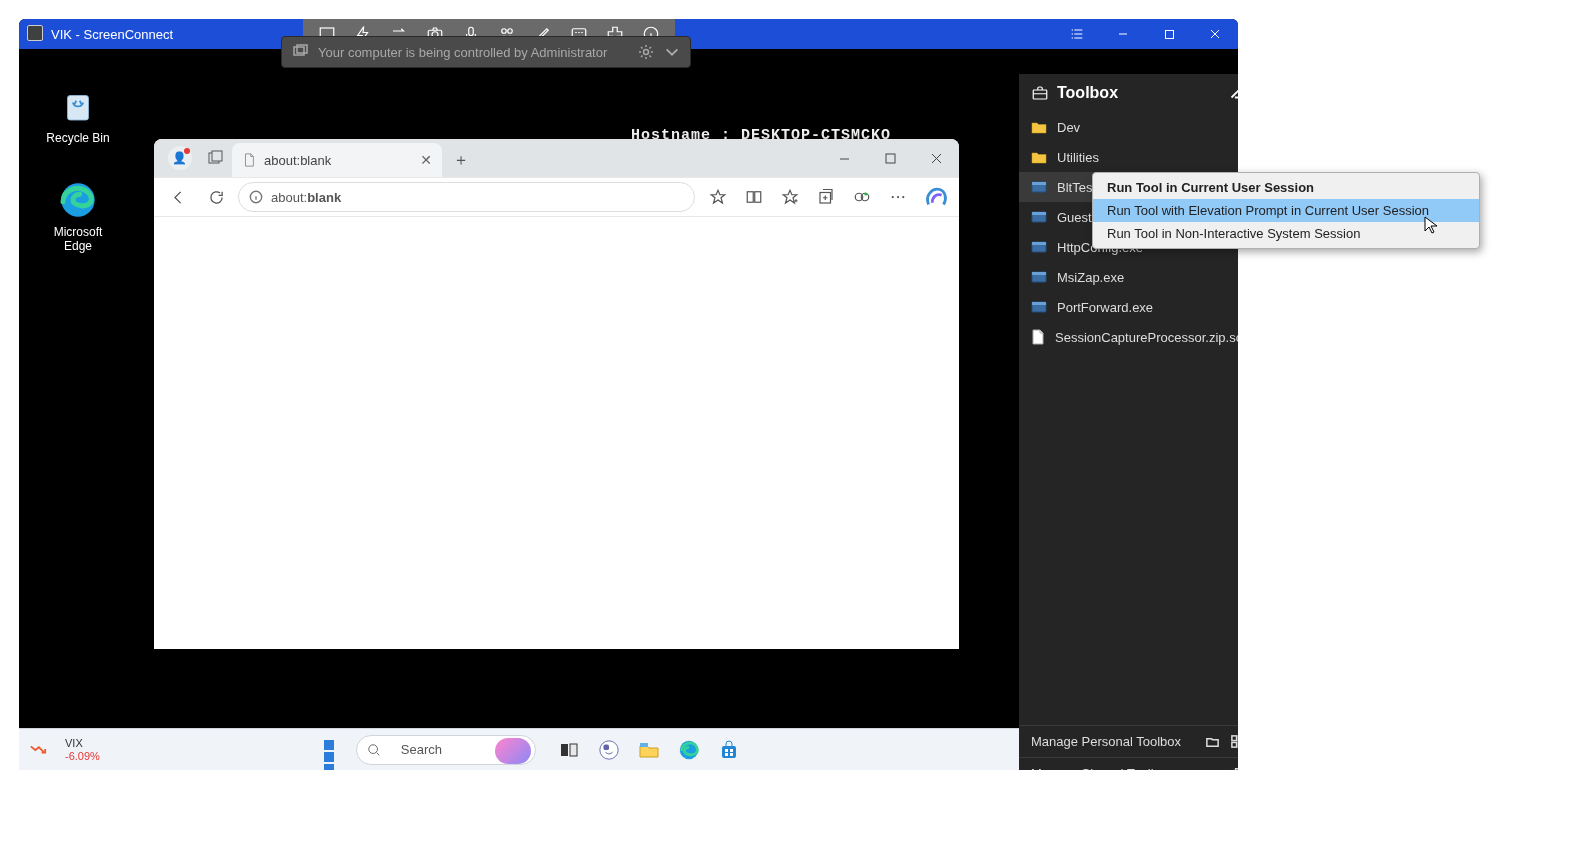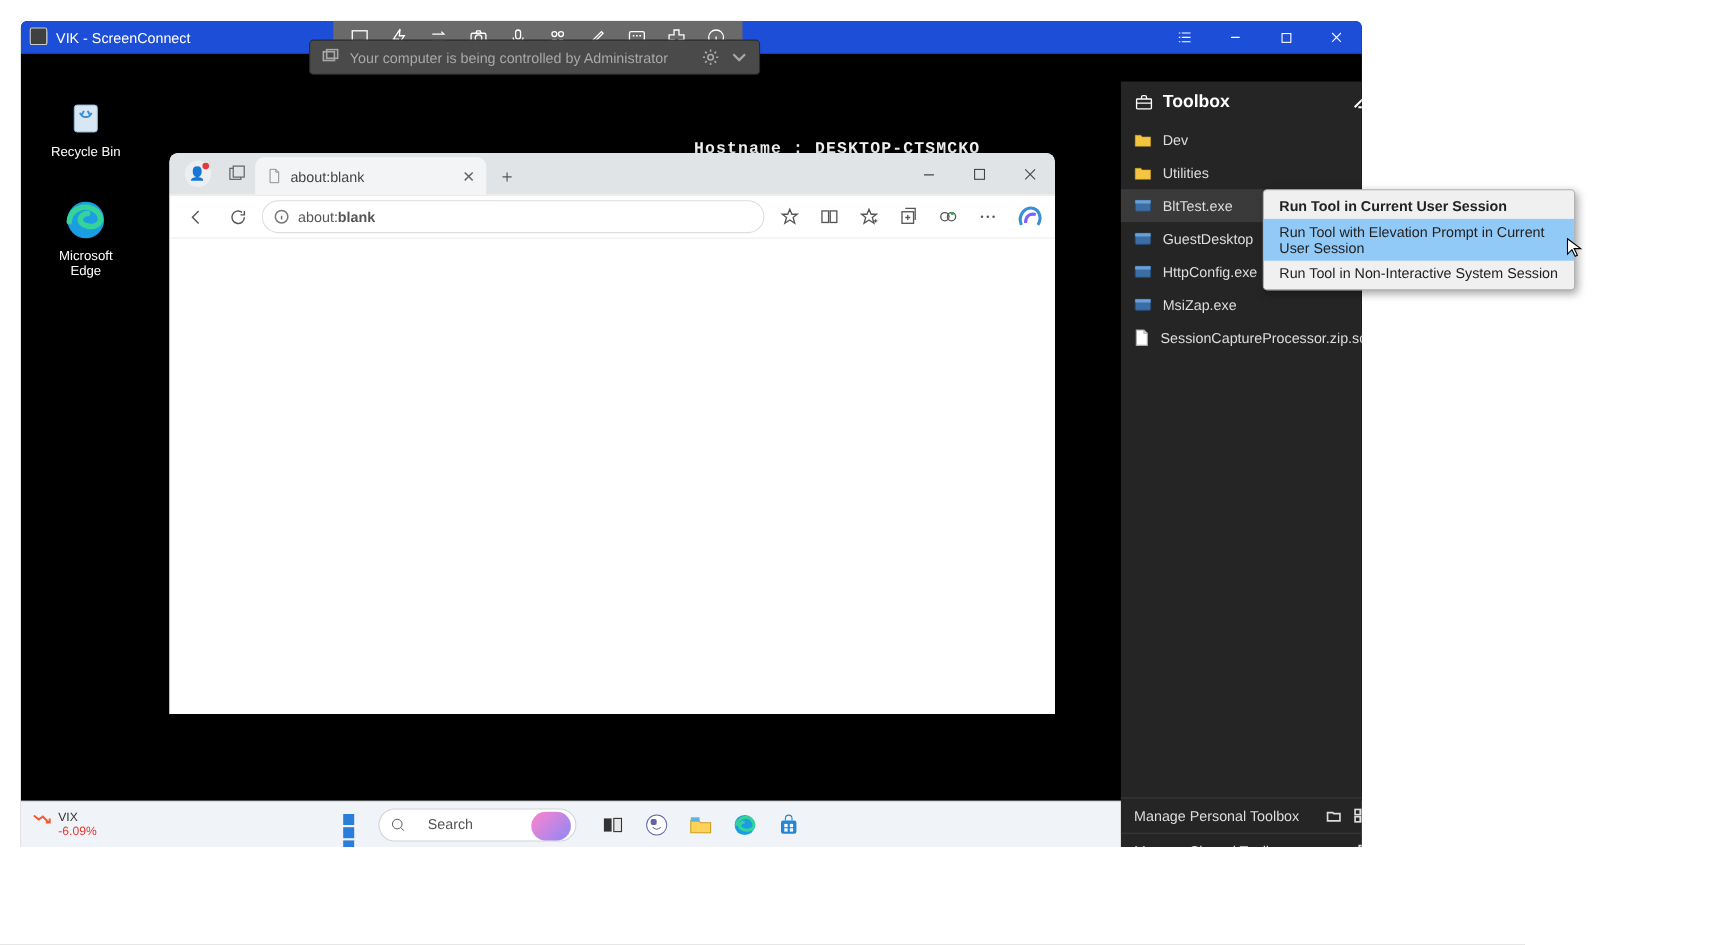--- a/index.html
+++ b/index.html
@@ -44,21 +44,21 @@
   .addr-bar .navbtn svg{width:17px;height:17px;stroke:#555;fill:none;stroke-width:1.8;}
   .url-field { flex:1; height:30px; border:1px solid #ddd; border-radius:16px; display:flex; align-items:center; padding:0 10px; gap:8px; font-size:13px; color:#555;}
   .url-field svg{width:14px;height:14px;stroke:#777;fill:none;stroke-width:1.6;}
   .addr-right{display:flex;align-items:center;gap:2px;}
   .addr-right .rbtn{width:34px;height:32px;display:flex;align-items:center;justify-content:center;}
   .addr-right .rbtn svg{width:18px;height:18px;stroke:#555;fill:none;stroke-width:1.6;}
   .copilot{ width:30px;height:30px; margin-left:4px; display:flex;align-items:center;justify-content:center;}
   .browser-content{flex:1;background:#fff;}
   
   .remote-taskbar { position:absolute; left:0; bottom:0; right:0; height:42px; background:#f0f3f7; border-top:1px solid #d0d5dc; display:flex; align-items:center; padding:0 10px;}
-  .stock { display:flex;align-items:flex-start; gap:6px; font-size:11px;}
+  .stock { display:flex;align-items:center; gap:18px; font-size:11px;}
   .stock .s-icon{width:18px;height:16px;}
   .stock-text{display:flex;flex-direction:column;line-height:1.1;}
   .tb-center{ margin-left:220px; display:flex; align-items:center; gap:8px;}
   .start-btn{width:28px;height:28px;display:flex;flex-wrap:wrap;gap:2px;padding:4px;}
   .start-btn div{width:10px;height:10px;background:#2a7ddb;}
   .search-box{ width:180px;height:30px;border-radius:16px; background:#fff;border:1px solid #d0d5dc;display:flex;align-items:center;padding:0 10px;font-size:13px;color:#555;gap:20px;position:relative;}
   .search-decor{position:absolute;right:4px;top:2px;width:36px;height:26px;border-radius:14px;background:linear-gradient(135deg,#ff6ec4,#7873f5);opacity:.85;}
   .task-icons{display:flex;gap:14px;margin-left:12px;}
   .task-icons div{width:26px;height:26px;display:flex;align-items:center;justify-content:center;}
   .tray{margin-left:auto;display:flex;align-items:center;gap:10px;font-size:11px;color:#333;}
@@ -69,21 +69,21 @@
   .toolbox-header svg{width:18px;height:18px;stroke:#fff;fill:none;stroke-width:1.6;}
   .toolbox-header .collapse{margin-left:auto;}
   .tb-item{height:30px;display:flex;align-items:center;padding:0 12px;font-size:13px;gap:10px;}
   .tb-item.selected{background:#3a3a3a;}
   .tb-item .ficon{width:16px;height:16px;display:flex;align-items:center;justify-content:center;}
   .toolbox-footer{margin-top:auto;}
   .tf-row{height:32px;border-top:1px solid #3a3a3a;display:flex;align-items:center;padding:0 12px;font-size:13px;color:#ddd;}
   .tf-row .tf-icons{margin-left:auto;display:flex;gap:10px;}
   .tf-row svg{width:15px;height:15px;stroke:#ddd;fill:none;stroke-width:1.6;}
   
-  .context-menu{ position:absolute; left:1148px; top:172px; width:284px; background:#f0f0f0; border:1px solid #b0b0b0; border-radius:4px; box-shadow:2px 3px 8px rgba(0,0,0,0.35); font-size:13px; color:#222; padding:3px 0;}
+  .context-menu{ position:absolute; left:1092px; top:172px; width:388px; background:#f0f0f0; border:1px solid #b0b0b0; border-radius:4px; box-shadow:2px 3px 8px rgba(0,0,0,0.35); font-size:13px; color:#222; padding:3px 0;}
   .context-menu .cm-item{padding:4px 14px;}
   .context-menu .cm-item.bold{font-weight:700;}
   .context-menu .cm-item.highlight{background:#91c9f7;}
   .cursor{position:absolute;left:1423px;top:216px;font-size:16px;color:#000;}
   
   svg{display:block;}
   .fi-folder{fill:#f5c542;stroke:#caa11f;stroke-width:.5;}
 </style>
 </head>
 <body>
@@ -388,20 +388,29 @@
           <span>HttpConfig.exe</span>
         </div>
         <div class="tb-item">
           <span class="ficon">
             <svg width="16" height="14" viewBox="0 0 16 14">
               <rect x="1" y="2" width="14" height="10" rx="1" fill="#3a6ea5" stroke="#2a4e78"></rect>
               <rect x="1" y="2" width="14" height="3" fill="#6aa0d8"></rect>
             </svg>
           </span>
           <span>MsiZap.exe</span>
+        </div>
+        <div class="tb-item">
+          <span class="ficon">
+            <svg width="16" height="14" viewBox="0 0 16 14">
+              <rect x="1" y="2" width="14" height="10" rx="1" fill="#3a6ea5" stroke="#2a4e78"></rect>
+              <rect x="1" y="2" width="14" height="3" fill="#6aa0d8"></rect>
+            </svg>
+          </span>
+          <span>PortForward.exe</span>
         </div>
         <div class="tb-item">
           <span class="ficon">
             <svg width="14" height="16" viewBox="0 0 14 16">
               <path d="M2 1h7l3 3v11H2z" fill="#fff" stroke="#aaa"></path>
               <path d="M9 1v3h3" fill="none" stroke="#aaa"></path>
             </svg>
           </span>
           <span>SessionCaptureProcessor.zip.scapp</span>
         </div>

